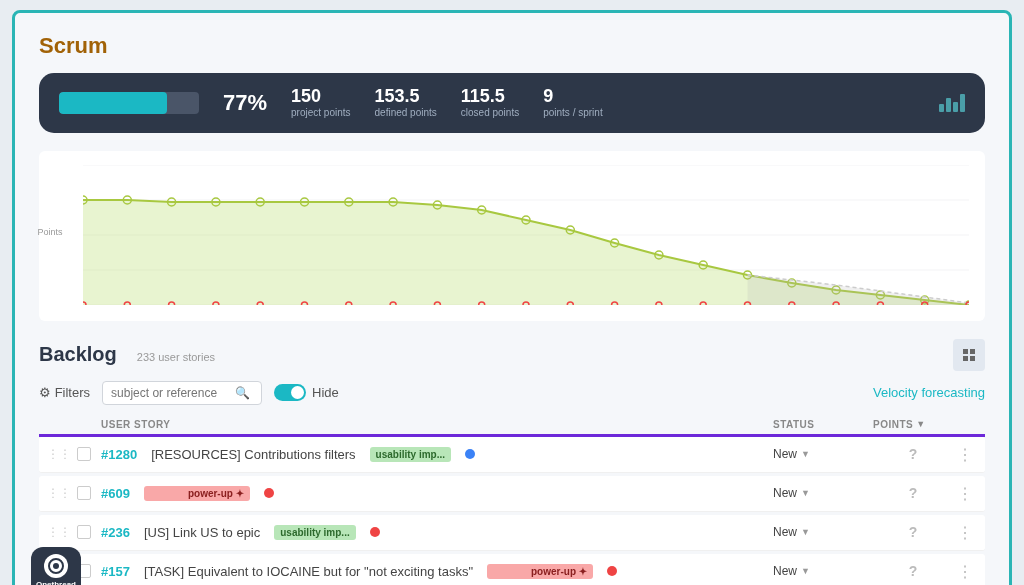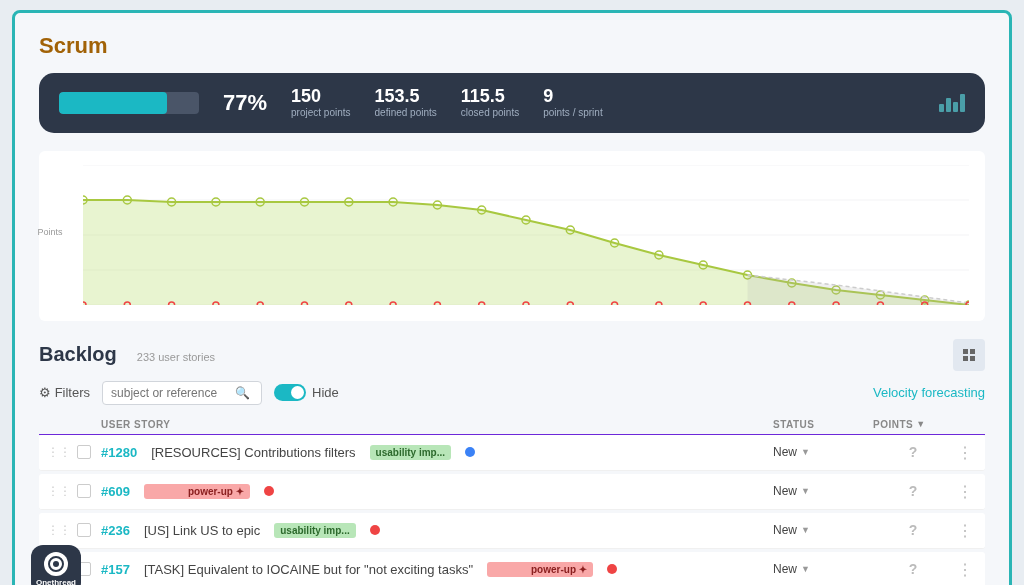--- a/index.html
+++ b/index.html
@@ -235,21 +235,21 @@
     
     .table-header {
       display: grid;
       grid-template-columns: 30px 24px 1fr 100px 80px 24px;
       padding: 4px 8px;
       font-size: 10px;
       font-weight: 600;
       color: #888;
       text-transform: uppercase;
       letter-spacing: 0.5px;
-      border-bottom: 1px solid #6d28d9;
+      border-bottom: 3px solid #6d28d9;
     }
     .story-row {
       display: grid;
       grid-template-columns: 30px 24px 1fr 100px 80px 24px;
       padding: 8px 8px;
       border-bottom: 1px solid #f0f0f0;
       align-items: center;
       background: #fff;
       border-radius: 3px;
       margin-bottom: 3px;

